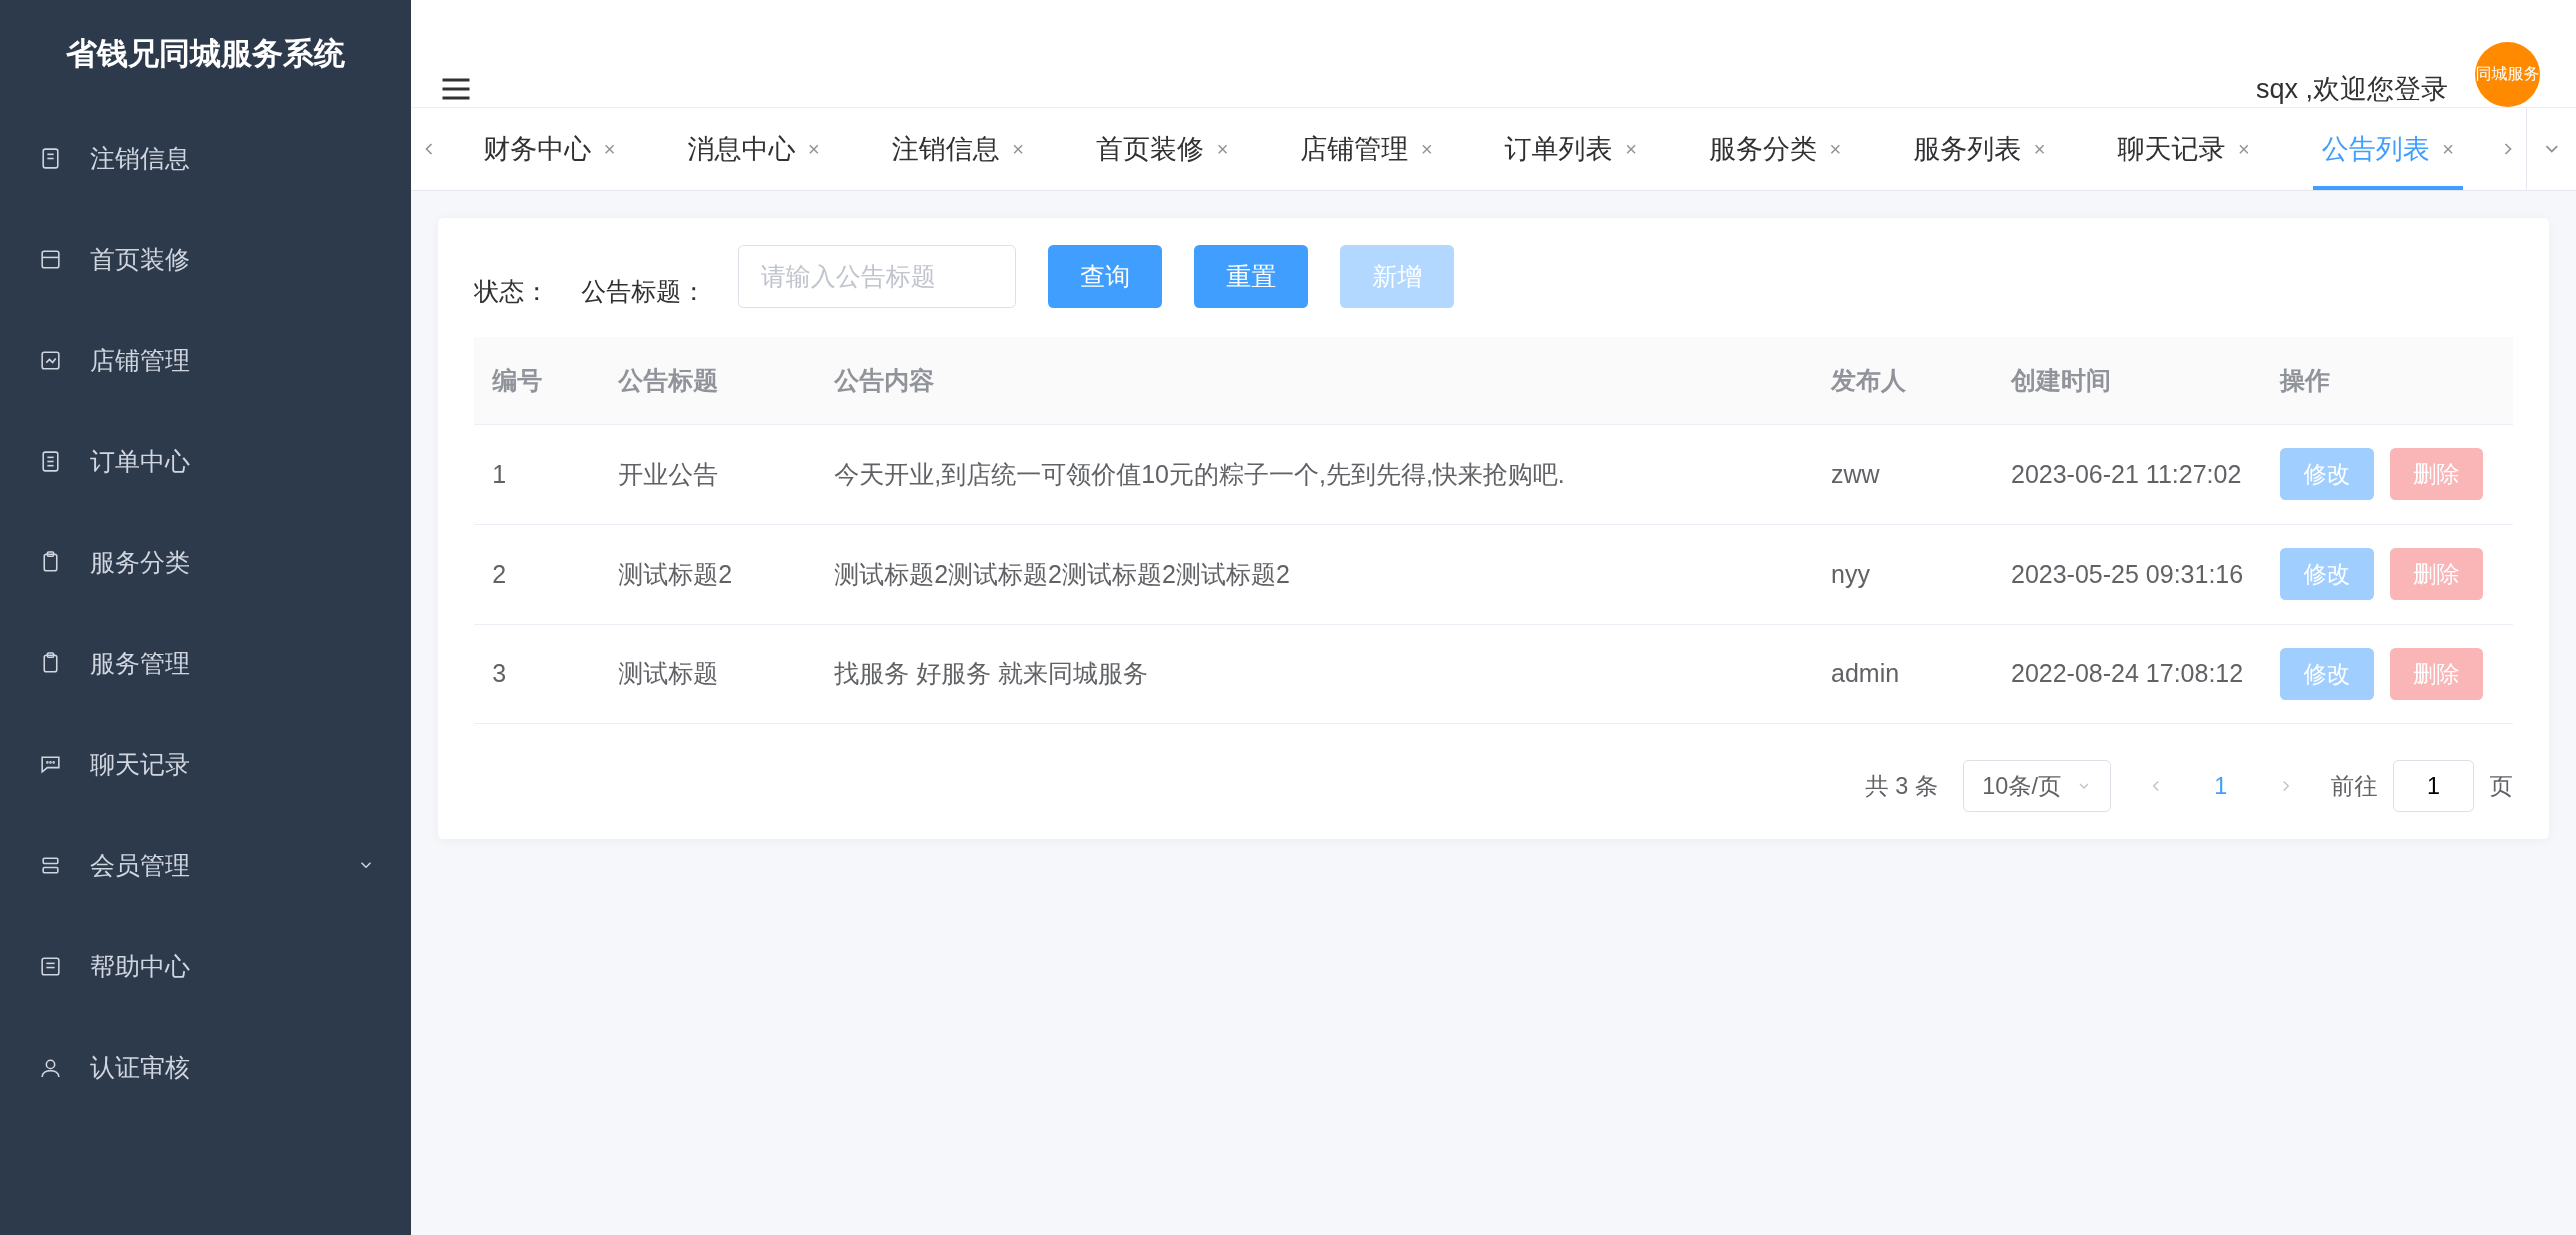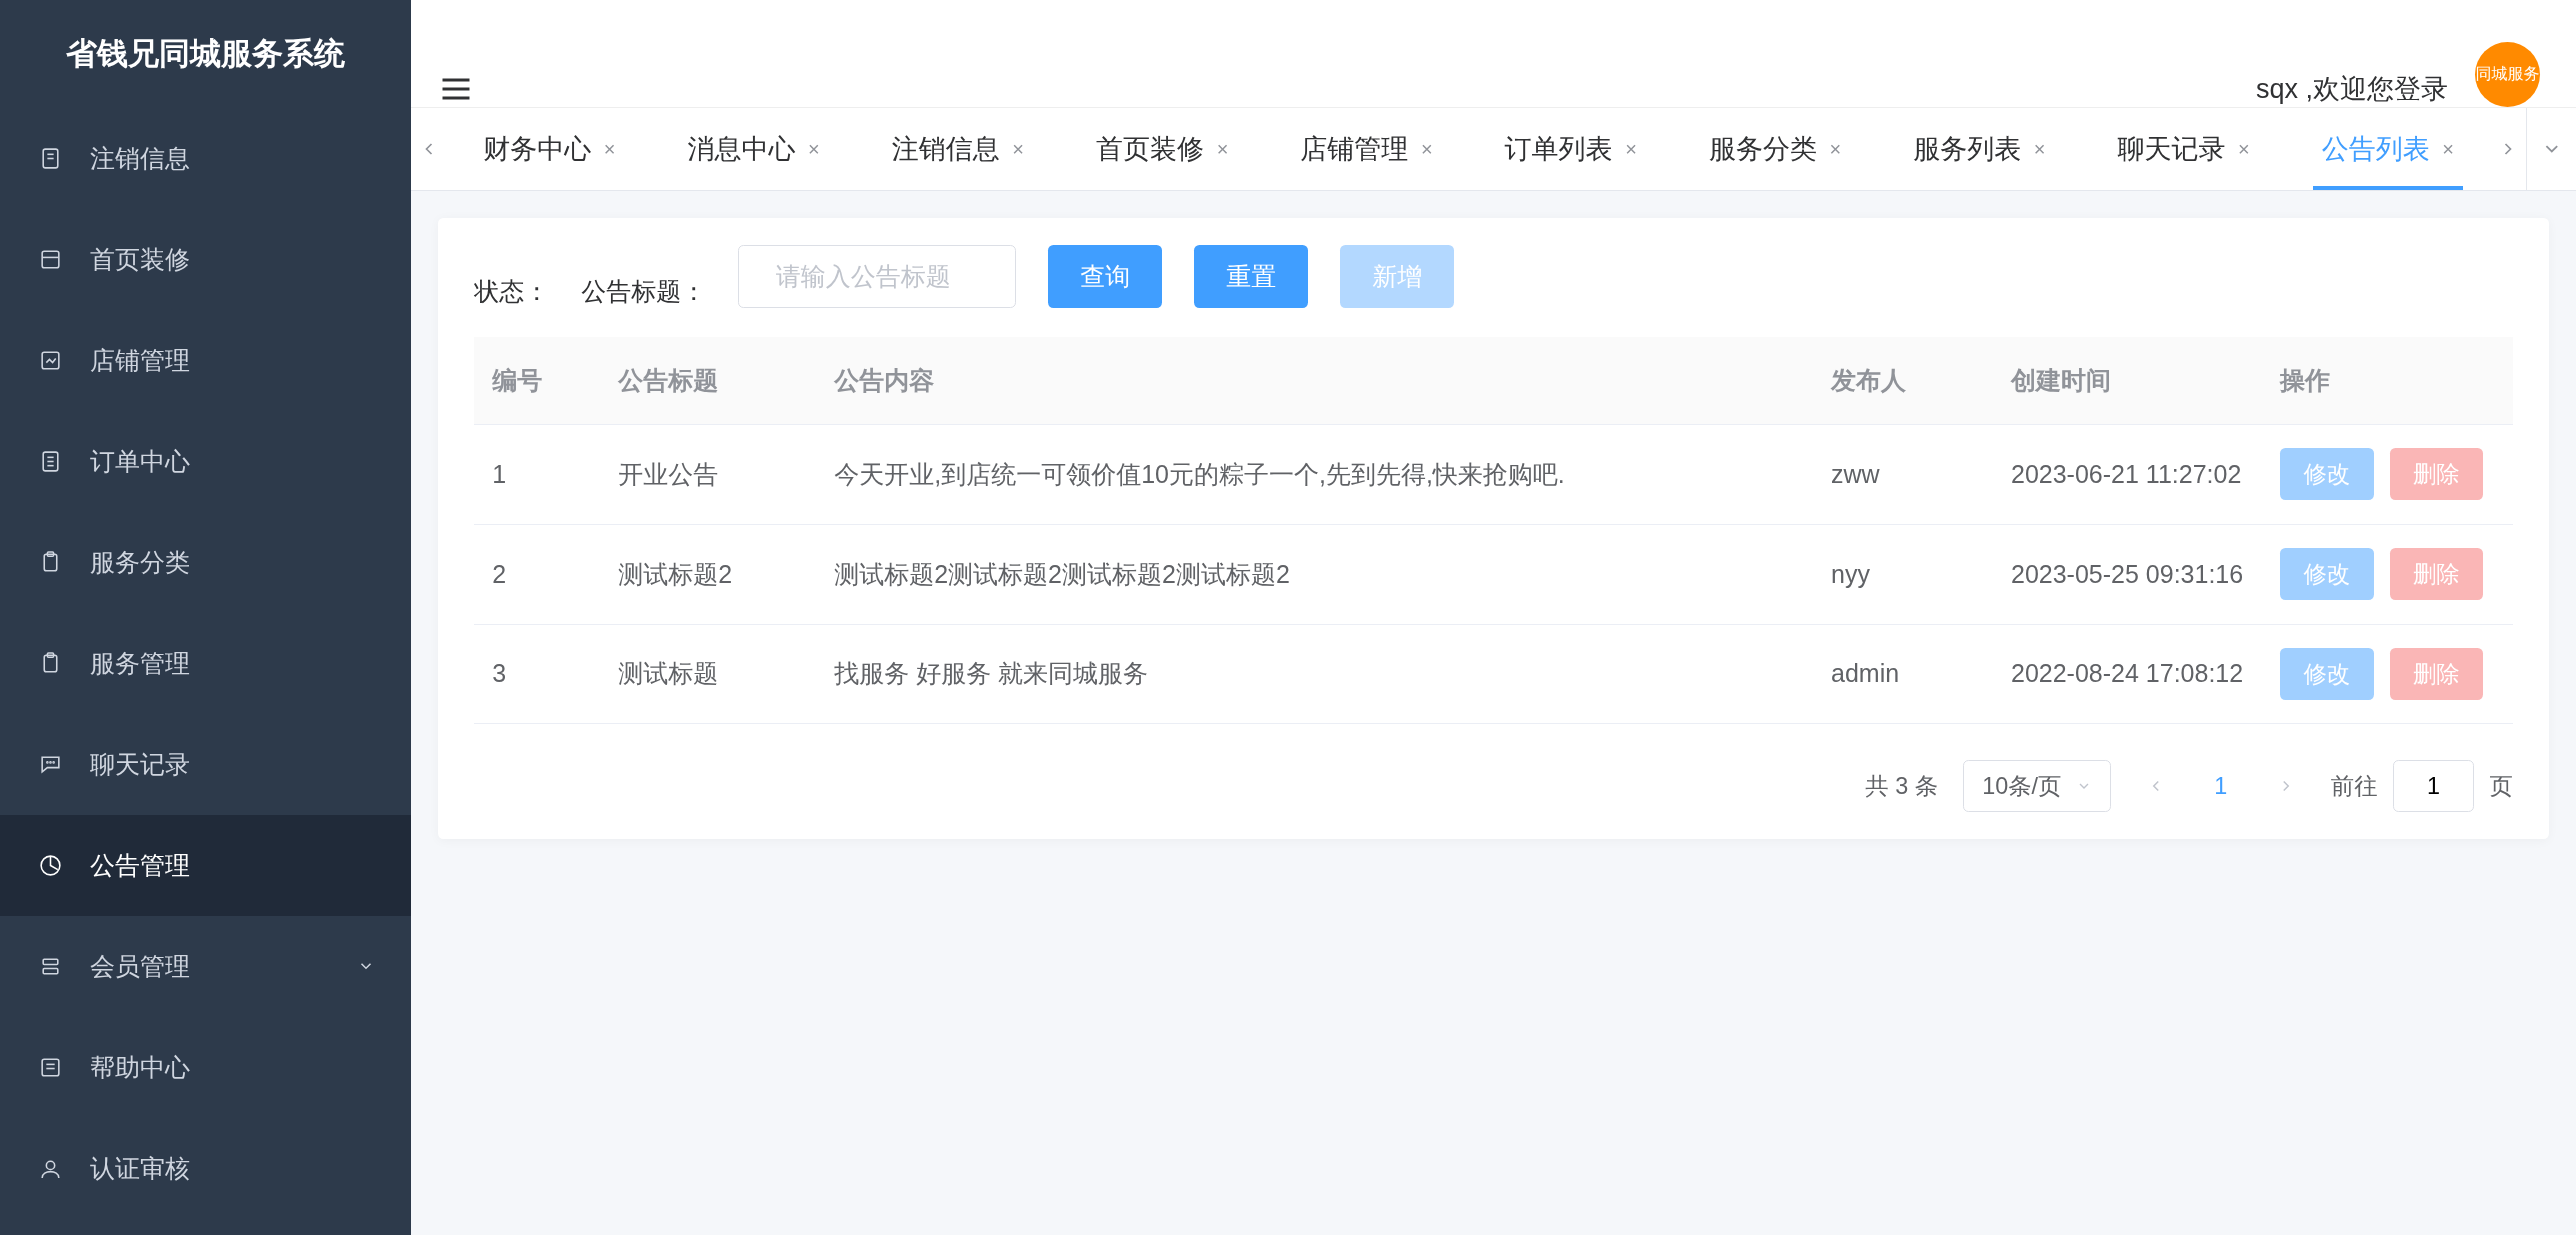--- a/index.html
+++ b/index.html
@@ -153,21 +153,21 @@
   border-radius: 5.4px;
   padding: 0 21.6px;
   font-size: 25px;
   display: flex;
   align-items: center;
   background: #fff;
 }
 .el-select { width: 269px; color: #606266; justify-content: space-between; }
 .el-input { width: 278px; color: #303133; }
 .el-input input {
-  border: none; outline: none; width: 100%; font-size: 25px; color: #303133; margin-left: 15px;
+  border: none; outline: none; width: 100%; font-size: 25px; color: #303133;
 }
 .el-input input::placeholder { color: #c0c4cc; }
 .btn {
   height: 63px;
   padding: 0 32px;
   border-radius: 5.4px;
   font-size: 25px;
   border: none;
   cursor: pointer;
   display: inline-flex;
@@ -308,29 +308,20 @@
       <div class="sidebar-item">
         <span class="sidebar-icon">
           <svg viewBox="0 0 24 24">
             <path d="M4 5h16v10H9l-5 4V5z"></path>
             <circle cx="9" cy="10" r="0.5"></circle>
             <circle cx="12" cy="10" r="0.5"></circle>
             <circle cx="15" cy="10" r="0.5"></circle>
           </svg>
         </span>
         <span class="sidebar-item-label">聊天记录</span>
-      </div>
-      <div class="sidebar-item active">
-        <span class="sidebar-icon">
-          <svg viewBox="0 0 24 24">
-            <circle cx="12" cy="12" r="9"></circle>
-            <path d="M12 3v9l7 4"></path>
-          </svg>
-        </span>
-        <span class="sidebar-item-label">公告管理</span>
       </div>
       <div class="sidebar-item">
         <span class="sidebar-icon">
           <svg viewBox="0 0 24 24">
             <rect x="5" y="5" width="14" height="5" rx="1"></rect>
             <rect x="5" y="14" width="14" height="5" rx="1"></rect>
           </svg>
         </span>
         <span class="sidebar-item-label">会员管理</span>
         <span class="chev"><svg viewBox="0 0 24 24" width="18" height="18" style="stroke:currentColor;fill:none;stroke-width:2">

